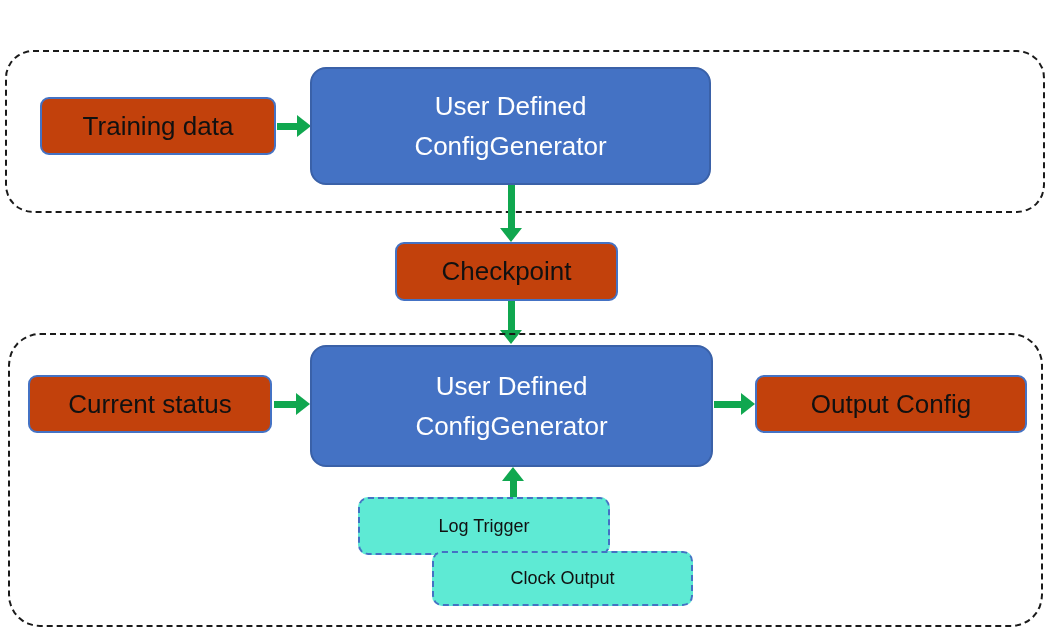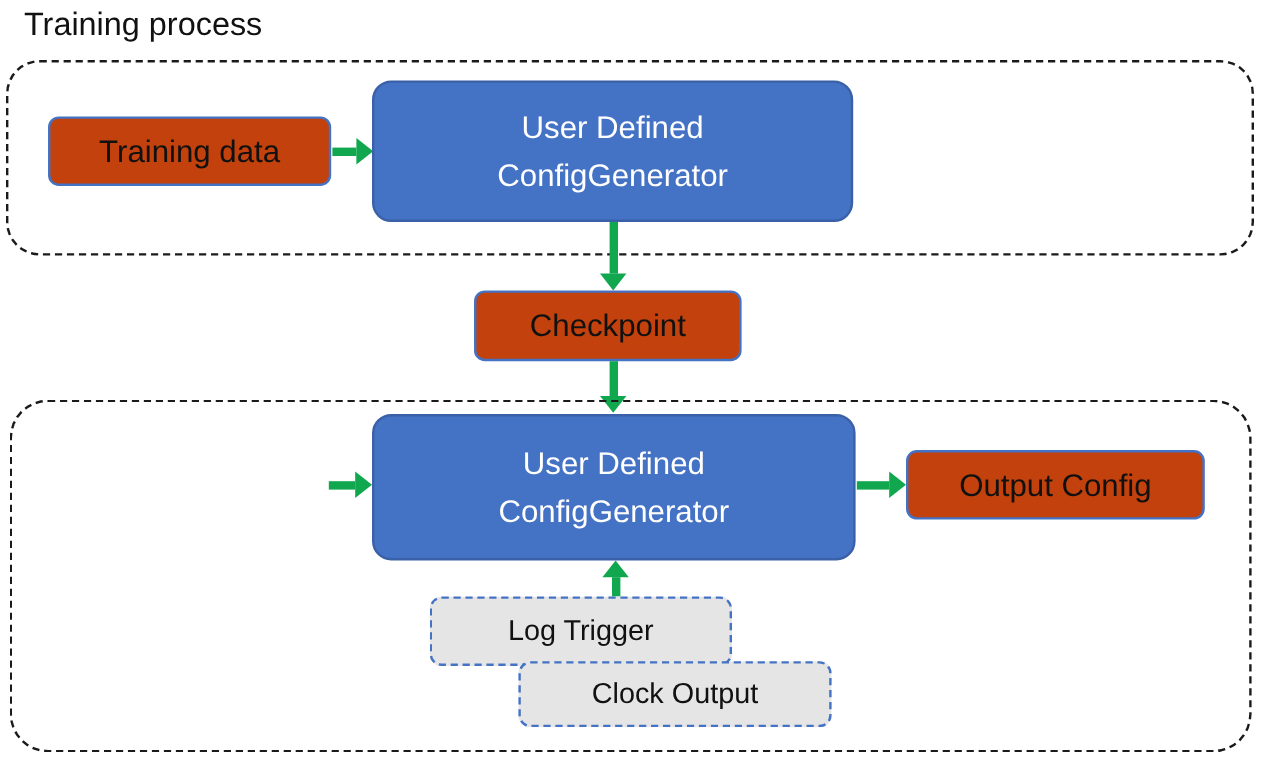--- a/index.html
+++ b/index.html
@@ -51,27 +51,27 @@
     align-items: center;
     justify-content: center;
     color: #ffffff;
     font-size: 26px;
     line-height: 1.55;
     text-align: center;
   }
 
   .trigger-box {
     position: absolute;
-    background: #e5e5e5;
+    background: #5eead4;
     border: 2px dashed #4472c4;
     border-radius: 10px;
     display: flex;
     align-items: center;
     justify-content: center;
-    font-size: 24px;
+    font-size: 18px;
     color: #111111;
     white-space: nowrap;
   }
 
   
   .arrow-h {
     position: absolute;
     display: flex;
     align-items: center;
     height: 22px;
@@ -103,21 +103,20 @@
     border-left: 11px solid transparent;
     border-right: 11px solid transparent;
     border-bottom: 14px solid #10a74f;
   }
 </style>
 </head>
 <body>
 
 <div class="canvas">
 
-  <div class="section-label" style="left: 20px; top: 5px;">Training process</div>
 
   <div class="dashed-container" style="left: 5px; top: 50px; width: 1040px; height: 163px;"></div>
 
   <div class="white-box" style="left: 40px; top: 97px; width: 236px; height: 58px;">Training data</div>
 
   <div class="arrow-h" style="left: 277px; top: 115px; width: 34px;">
     <div class="shaft"></div>
     <div class="head-right"></div>
   </div>
 
@@ -134,37 +133,38 @@
   <div class="white-box" style="left: 395px; top: 242px; width: 223px; height: 59px;">Checkpoint</div>
 
   <div class="arrow-v" style="left: 500px; top: 301px; height: 43px;">
     <div class="shaft"></div>
     <div class="head-down"></div>
   </div>
 
 
   <div class="dashed-container" style="left: 8px; top: 333px; width: 1035px; height: 294px; border-radius: 32px;"></div>
 
+  <div class="white-box" style="left: 28px; top: 375px; width: 244px; height: 58px;">Current status</div>
 
   <div class="arrow-h" style="left: 274px; top: 393px; width: 36px;">
     <div class="shaft"></div>
     <div class="head-right"></div>
   </div>
 
   <div class="blue-box" style="left: 310px; top: 345px; width: 403px; height: 122px;">
     <span>User Defined</span>
     <span>ConfigGenerator</span>
   </div>
 
   <div class="arrow-h" style="left: 714px; top: 393px; width: 41px;">
     <div class="shaft"></div>
     <div class="head-right"></div>
   </div>
 
-  <div class="white-box" style="left: 755px; top: 375px; width: 249px; height: 58px;">Output Config</div>
+  <div class="white-box" style="left: 755px; top: 375px; width: 272px; height: 58px;">Output Config</div>
 
   <div class="arrow-v" style="left: 502px; top: 467px; height: 30px;">
     <div class="head-up"></div>
     <div class="shaft"></div>
   </div>
 
   <div class="trigger-box" style="left: 358px; top: 497px; width: 252px; height: 58px; z-index: 1;">Log Trigger</div>
 
   <div class="trigger-box" style="left: 432px; top: 551px; width: 261px; height: 55px; z-index: 2;">Clock Output</div>
 

